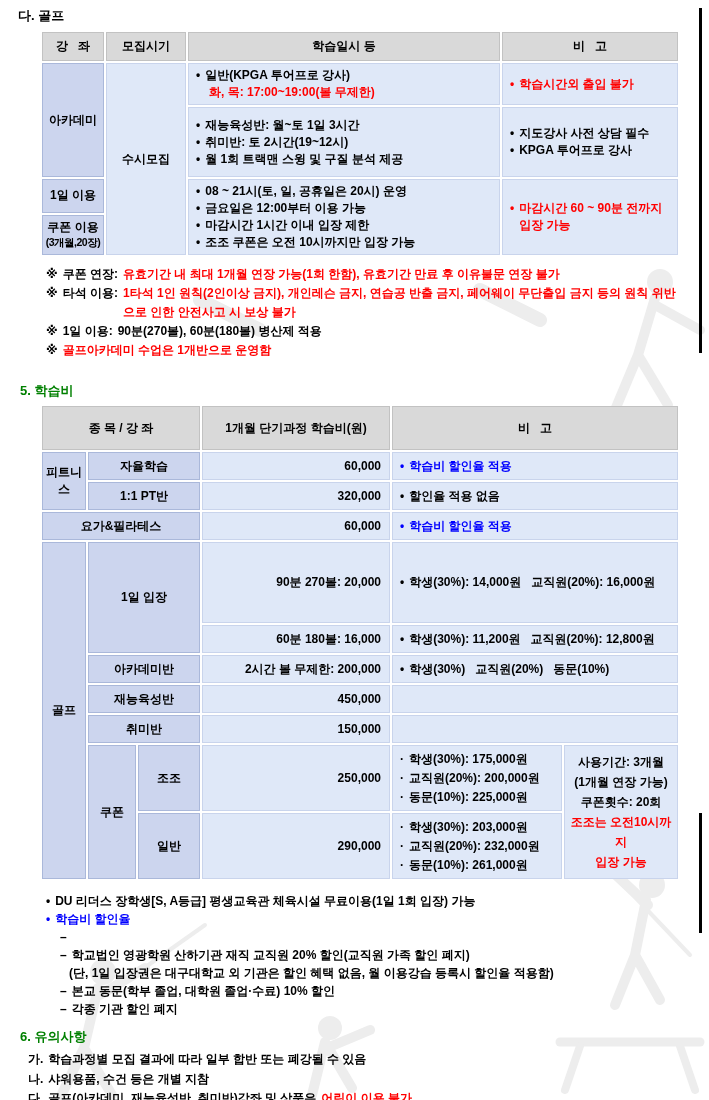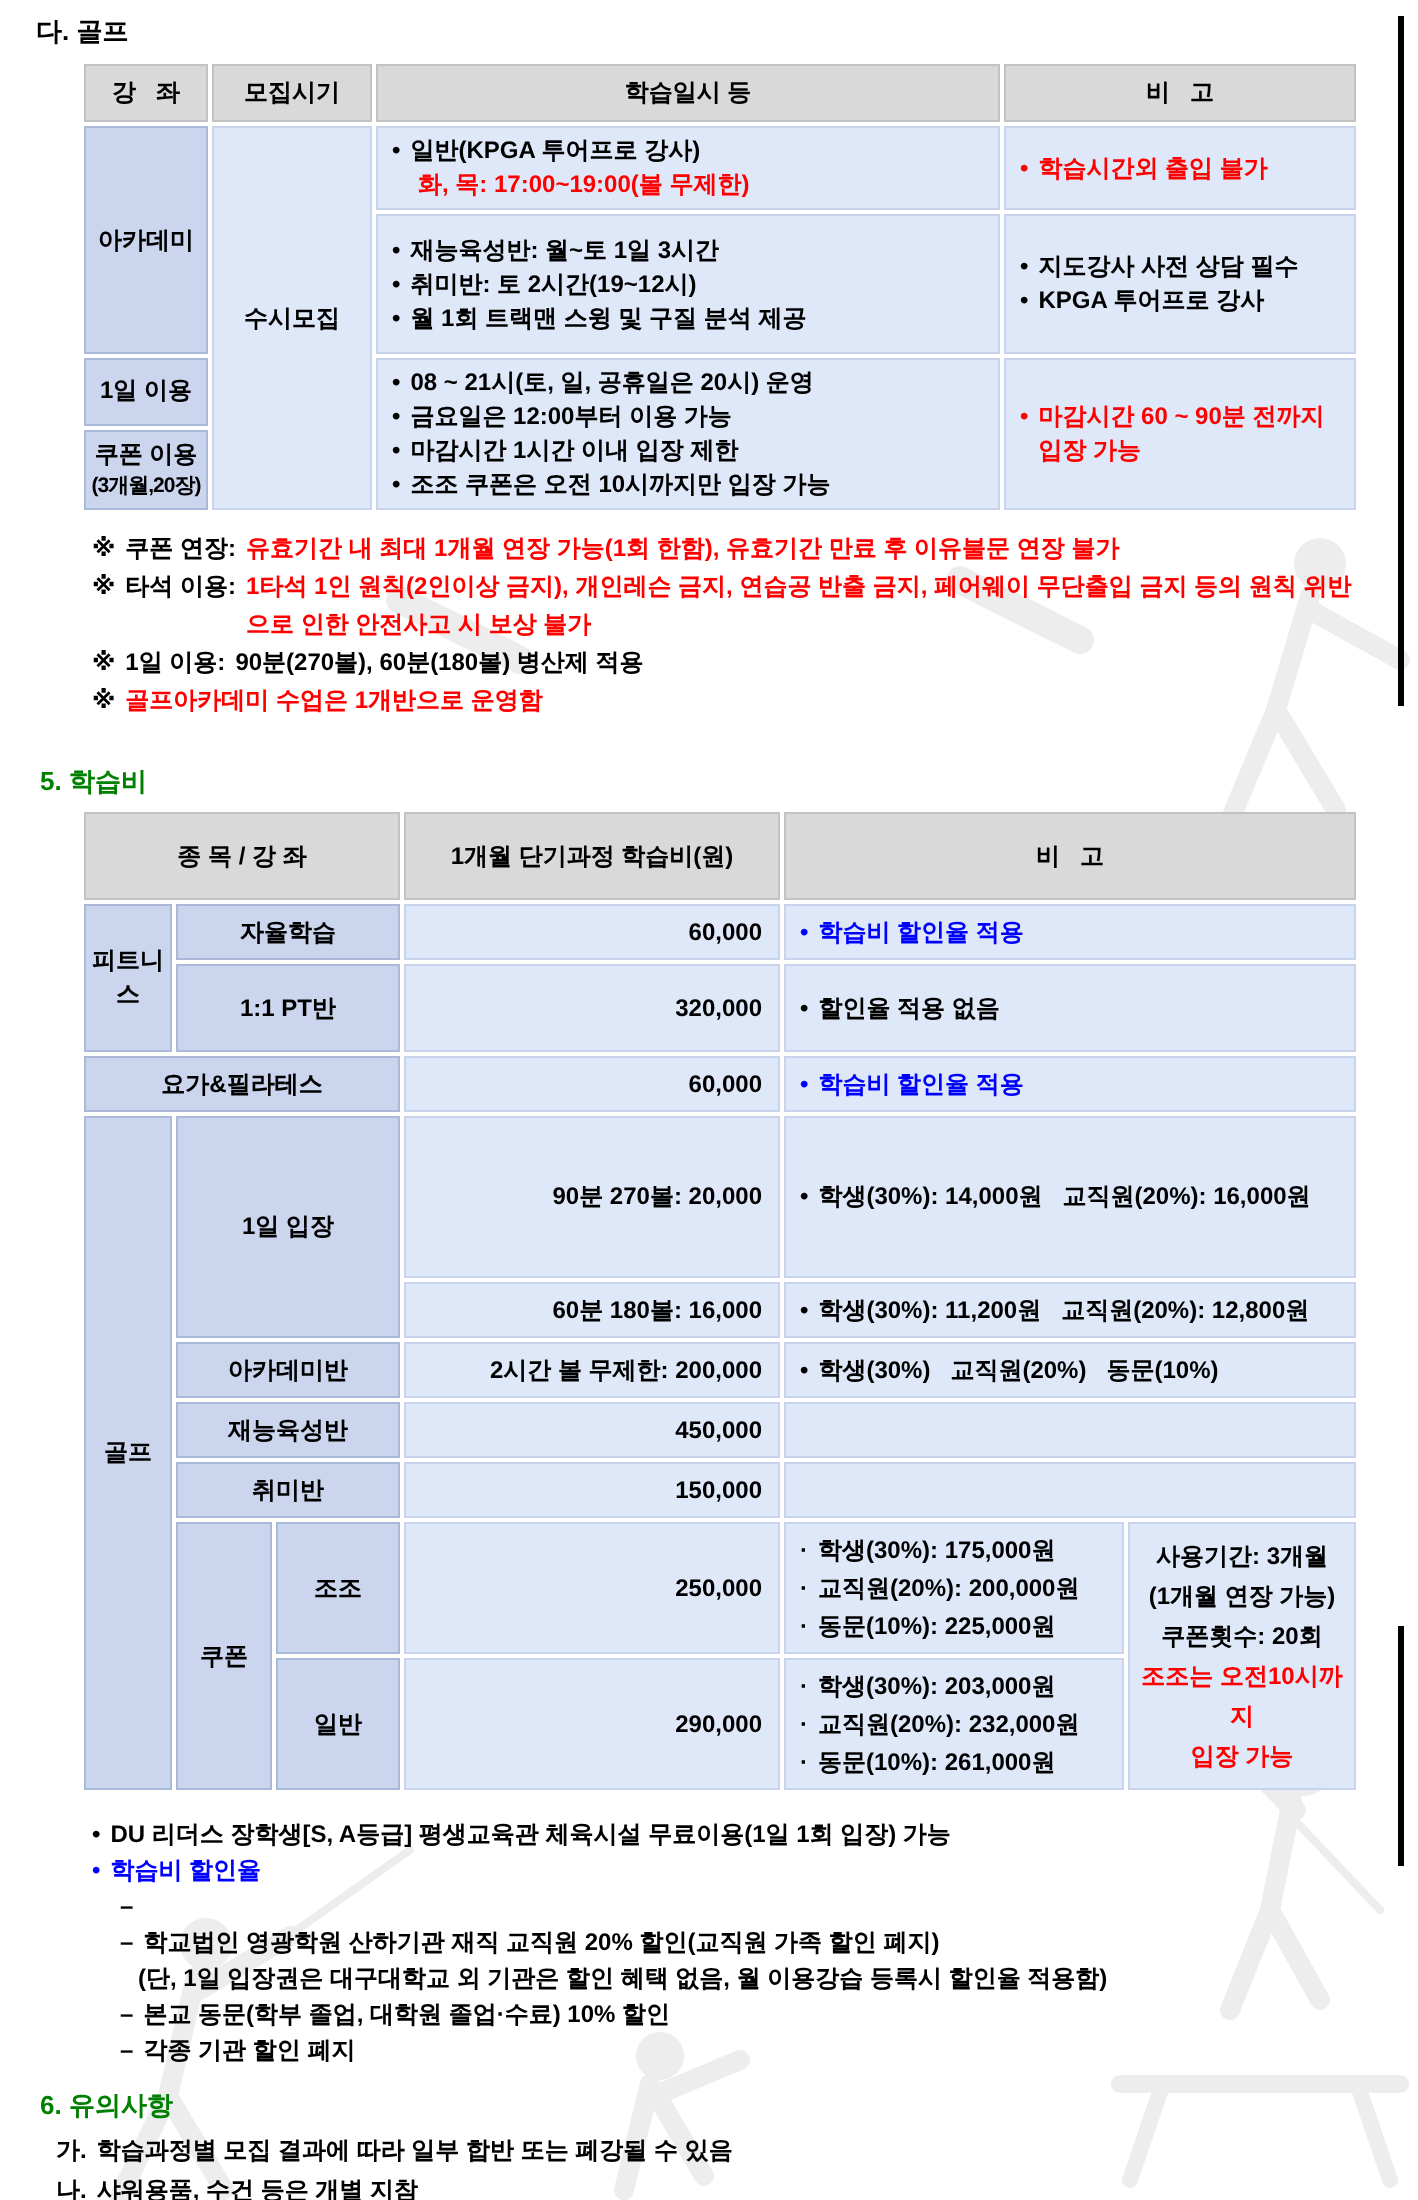--- a/index.html
+++ b/index.html
@@ -213,21 +213,21 @@
         <td class="lav" rowspan="2">피트니스</td>
         <td class="lav" colspan="2">자율학습</td>
         <td class="cell r">60,000</td>
         <td class="cell l" colspan="2">
           <div class="bl blue">
                 <span class="mk">•</span>
                 <span>학습비 할인율 적용</span>
               </div>
         </td>
       </tr>
-      <tr style="height:44px">
+      <tr style="height:28px">
         <td class="lav" colspan="2">1:1 PT반</td>
         <td class="cell r">320,000</td>
         <td class="cell l" colspan="2">
           <div class="bl">
                 <span class="mk">•</span>
                 <span>할인율 적용 없음</span>
               </div>
         </td>
       </tr>
       <tr style="height:28px">

